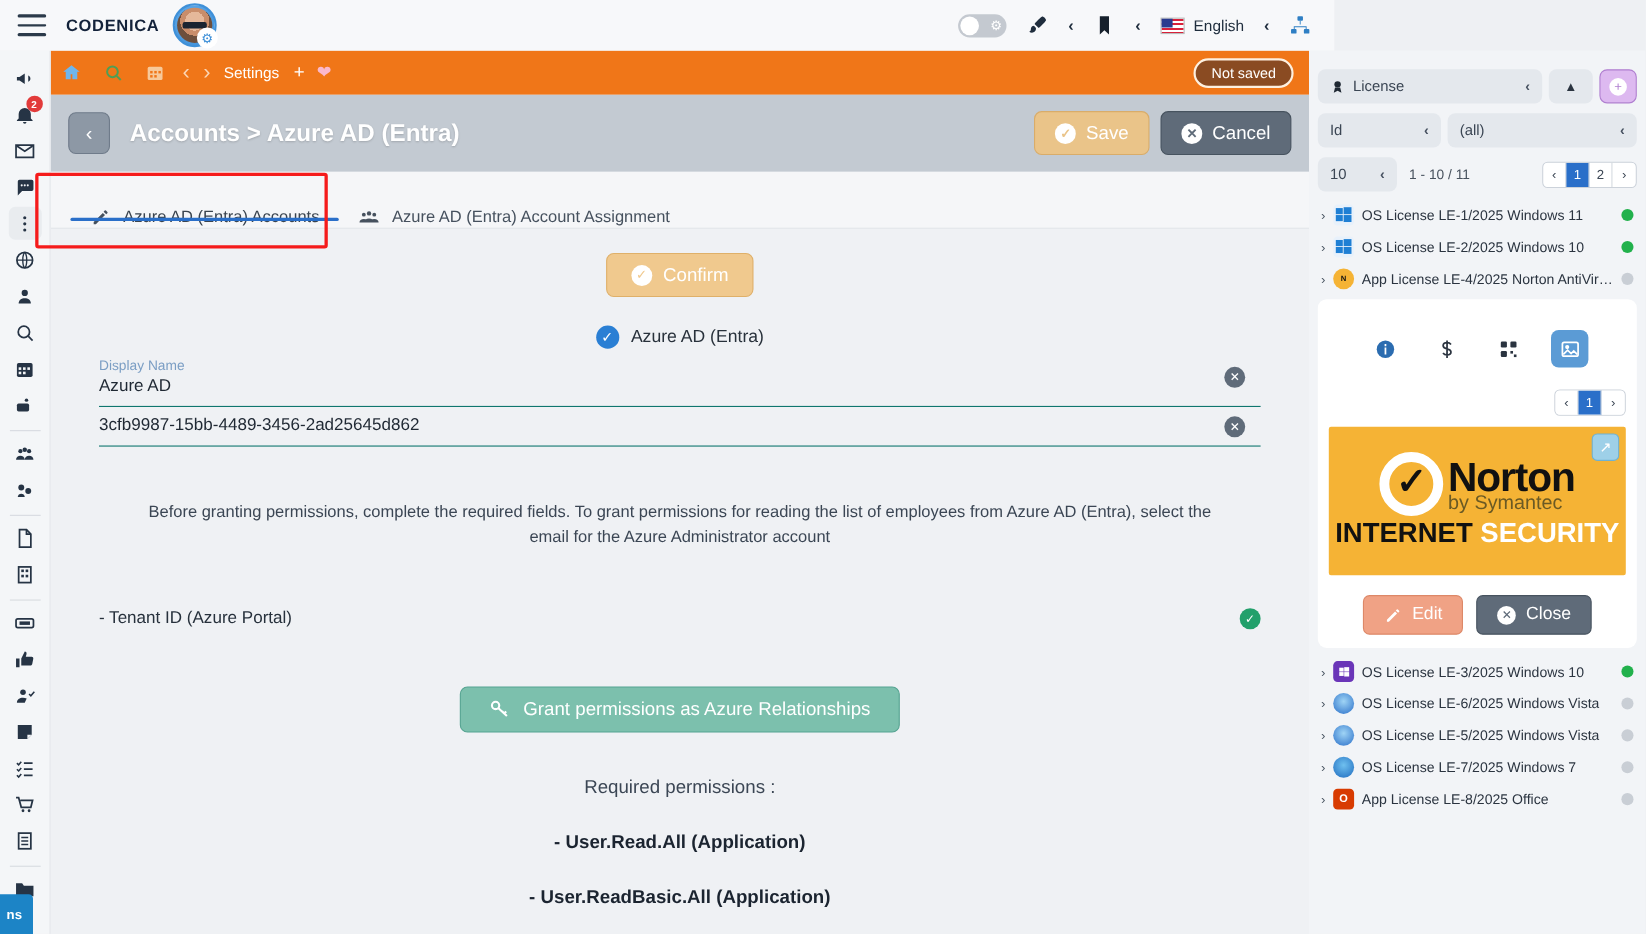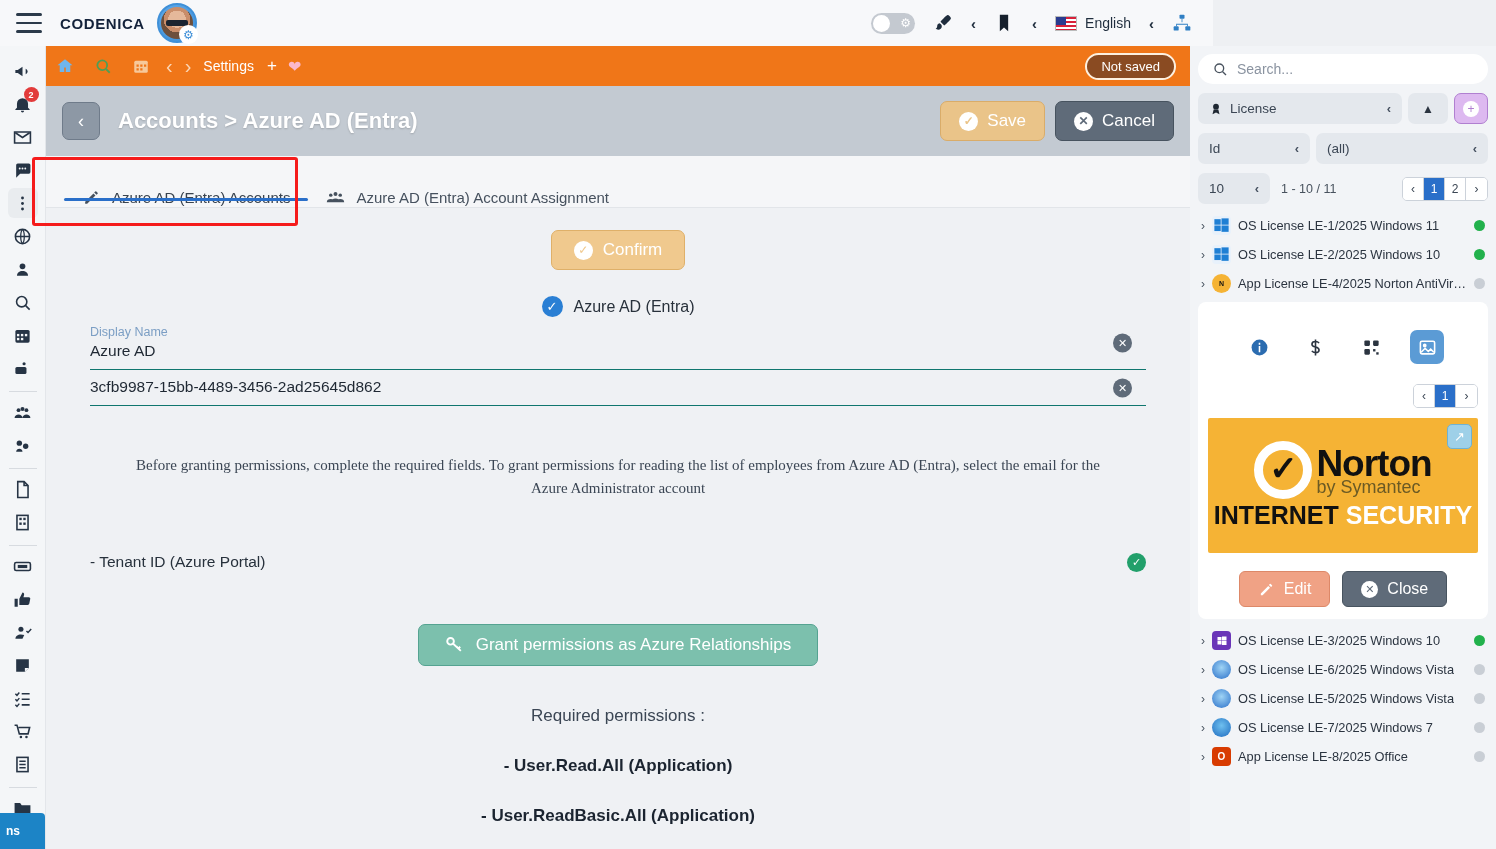--- a/index.html
+++ b/index.html
@@ -80,21 +80,21 @@
   }
   .sb-icon svg { width: 19px; height: 19px; fill: #263445; }
   .sb-badge {
     position: absolute; right: -1px; top: -2px; min-width: 15px; height: 15px;
     border-radius: 50%; background: #e23b3b; color: #fff; font-size: 9px;
     display: flex; align-items: center; justify-content: center; font-weight: bold;
   }
   .sb-icon.boxed { background: #e9ecef; border-radius: 6px; }
   .sb-sep { width: 28px; height: 1px; background: #d7dbe0; margin: 5px 0; flex: none; }
   .sb-bottom-blue {
-    position: absolute; left: 0; bottom: 0; width: 45px; height: 36px;
+    position: absolute; left: 0; bottom: 0; width: 30px; height: 36px;
     background: #1c84c6; border-top-right-radius: 4px;
     color: #fff; font-size: 12px; font-weight: bold; padding-left: 6px;
     display: flex; align-items: center; overflow: hidden;
   }
 
   
   .orangebar {
     position: absolute; left: 46px; top: 46px; width: 1144px; height: 40px;
     background: #f07618; display: flex; align-items: center; z-index: 10;
   }
@@ -185,21 +185,21 @@
   .field-label { font-size: 12.5px; color: #7b9ec4; margin-bottom: 3px; }
   .field-value { font-size: 15.5px; color: #1f2833; }
   .field-clear {
     position: absolute; right: 14px; top: 50%; transform: translateY(-50%);
     width: 19px; height: 19px; border-radius: 50%; background: #5f6b79;
     color: #fff; font-size: 11px; display: flex; align-items: center;
     justify-content: center; cursor: pointer;
   }
 
   .info-text {
-    margin: 48px 80px 0; text-align: center; font-size: 15px; color: #3b4654; line-height: 1.55; font-family: Liberation Serif, serif;
+    margin: 48px 80px 0; text-align: center; font-size: 15px; color: #3b4654; line-height: 1.55;
   }
   .req-line {
     margin: 52px 44px 0; display: flex; align-items: center;
     font-size: 15.5px; color: #27313c;
   }
   .req-ok {
     margin-left: auto; width: 19px; height: 19px; border-radius: 50%; background: #22a06b;
     color: #fff; font-size: 11px; display: flex; align-items: center; justify-content: center;
   }
   .grant-wrap { display: flex; justify-content: center; margin-top: 52px; }
@@ -638,27 +638,20 @@
 
     <div class="perm-head">Required permissions :</div>
     <div class="perm-item">- User.Read.All (Application)</div>
     <div class="perm-item">- User.ReadBasic.All (Application)</div>
   </div>
 </div>
 
 <div class="annotate-box"></div>
 
 <div class="rightpanel">
-  <div class="search-box">
-    <svg viewBox="0 0 24 24">
-        <circle cx="11" cy="11" r="6.5"></circle>
-        <path d="M16 16l5 5"></path>
-      </svg>
-    <span class="ph">Search...</span>
-  </div>
 
   <div class="rp-row">
     <div class="pill pill-license">
       <svg viewBox="0 0 24 24">
           <circle cx="12" cy="8" r="5"></circle>
           <path d="M8 13l-2 8 6-3 6 3-2-8z"></path>
         </svg>
       <span>License</span>
       <span class="chv">‹</span>
     </div>

